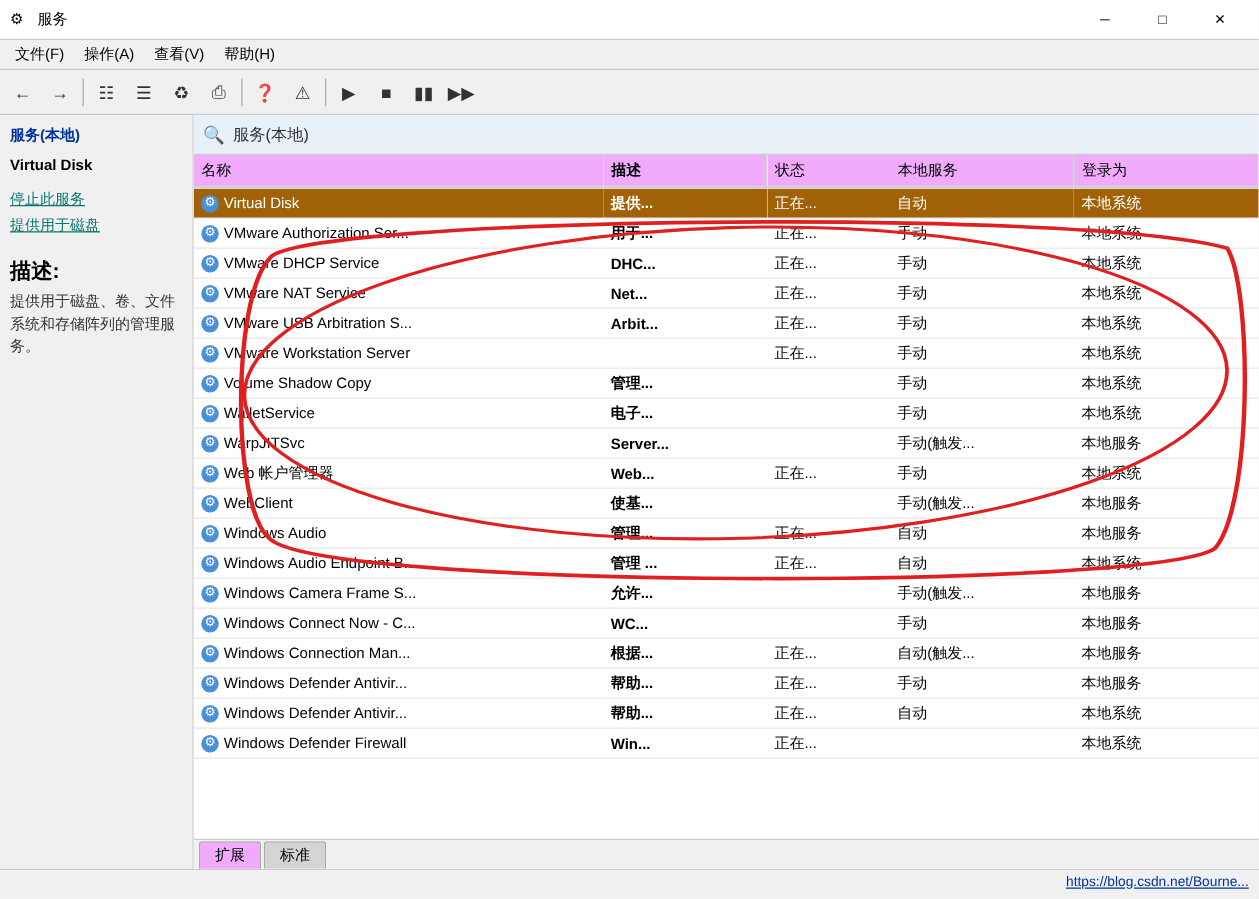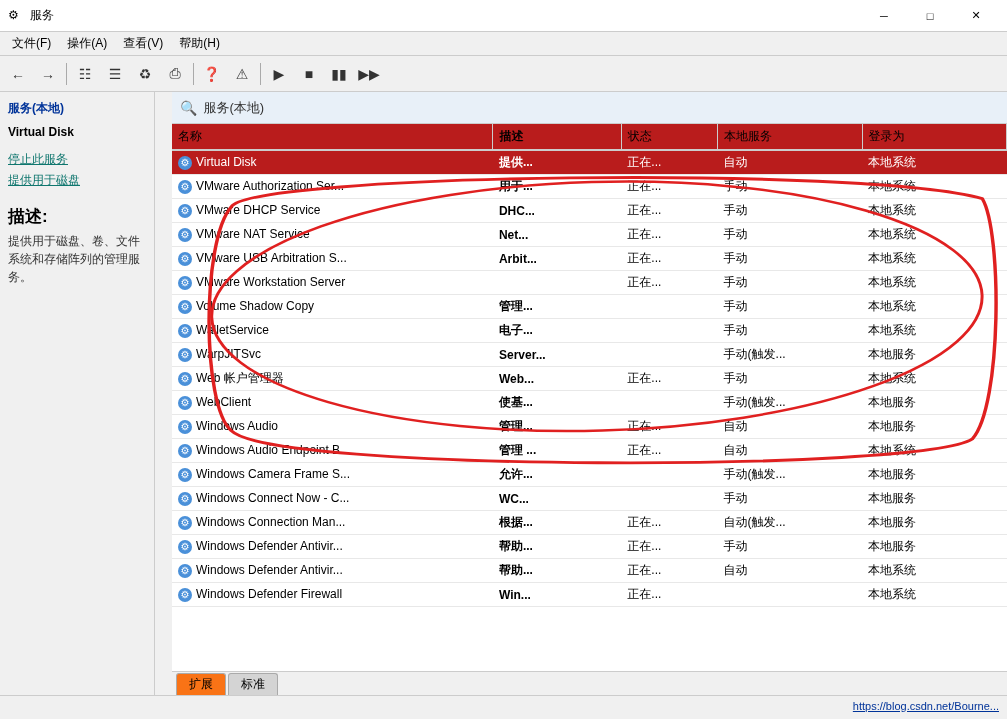--- a/index.html
+++ b/index.html
@@ -94,21 +94,20 @@
       width: 1px;
       height: 22px;
       background: #aaa;
       margin: 0 2px;
     }
 
     
     .main-area {
       display: flex;
       height: calc(719px - 32px - 24px - 36px - 24px);
-      gap: 17px;
     }
 
     
     .left-panel {
       width: 155px;
       background: #f0f0f0;
       border-right: 1px solid #ccc;
       padding: 8px;
       overflow: auto;
     }
@@ -172,39 +171,39 @@
       flex: 1;
       overflow-y: auto;
       overflow-x: hidden;
       position: relative;
     }
     table {
       width: 100%;
       border-collapse: collapse;
     }
     thead th {
-      background: #b91c1c;
+      background: #f0abfc;
       border-bottom: 2px solid #ccc;
       border-right: 1px solid #ccc;
       padding: 4px 6px;
       text-align: left;
       font-size: 12px;
       font-weight: normal;
       position: sticky;
       top: 0;
       z-index: 10;
       cursor: pointer;
       margin-left: 12px;
     }
     tbody tr {
       border-bottom: 1px solid #e8e8e8;
       cursor: pointer;
     }
     tbody tr.selected {
-      background: #b91c1c;
+      background: #a16207;
       color: #fff;
     }
     tbody td {
       padding: 3px 6px;
       font-size: 12px;
       white-space: nowrap;
       overflow: hidden;
       text-overflow: ellipsis;
       max-width: 0;
     }
@@ -237,21 +236,21 @@
     .tab {
       padding: 2px 12px;
       background: #d4d4d4;
       border: 1px solid #aaa;
       border-bottom: none;
       font-size: 12px;
       cursor: pointer;
       border-radius: 3px 3px 0 0;
     }
     .tab.active {
-      background: #f97316;
+      background: #f0abfc;
       border-bottom: 1px solid #fff;
       margin-bottom: -1px;
     }
 
     
     .status-bar {
       height: 20px;
       background: #f0f0f0;
       border-top: 1px solid #ccc;
       display: flex;

